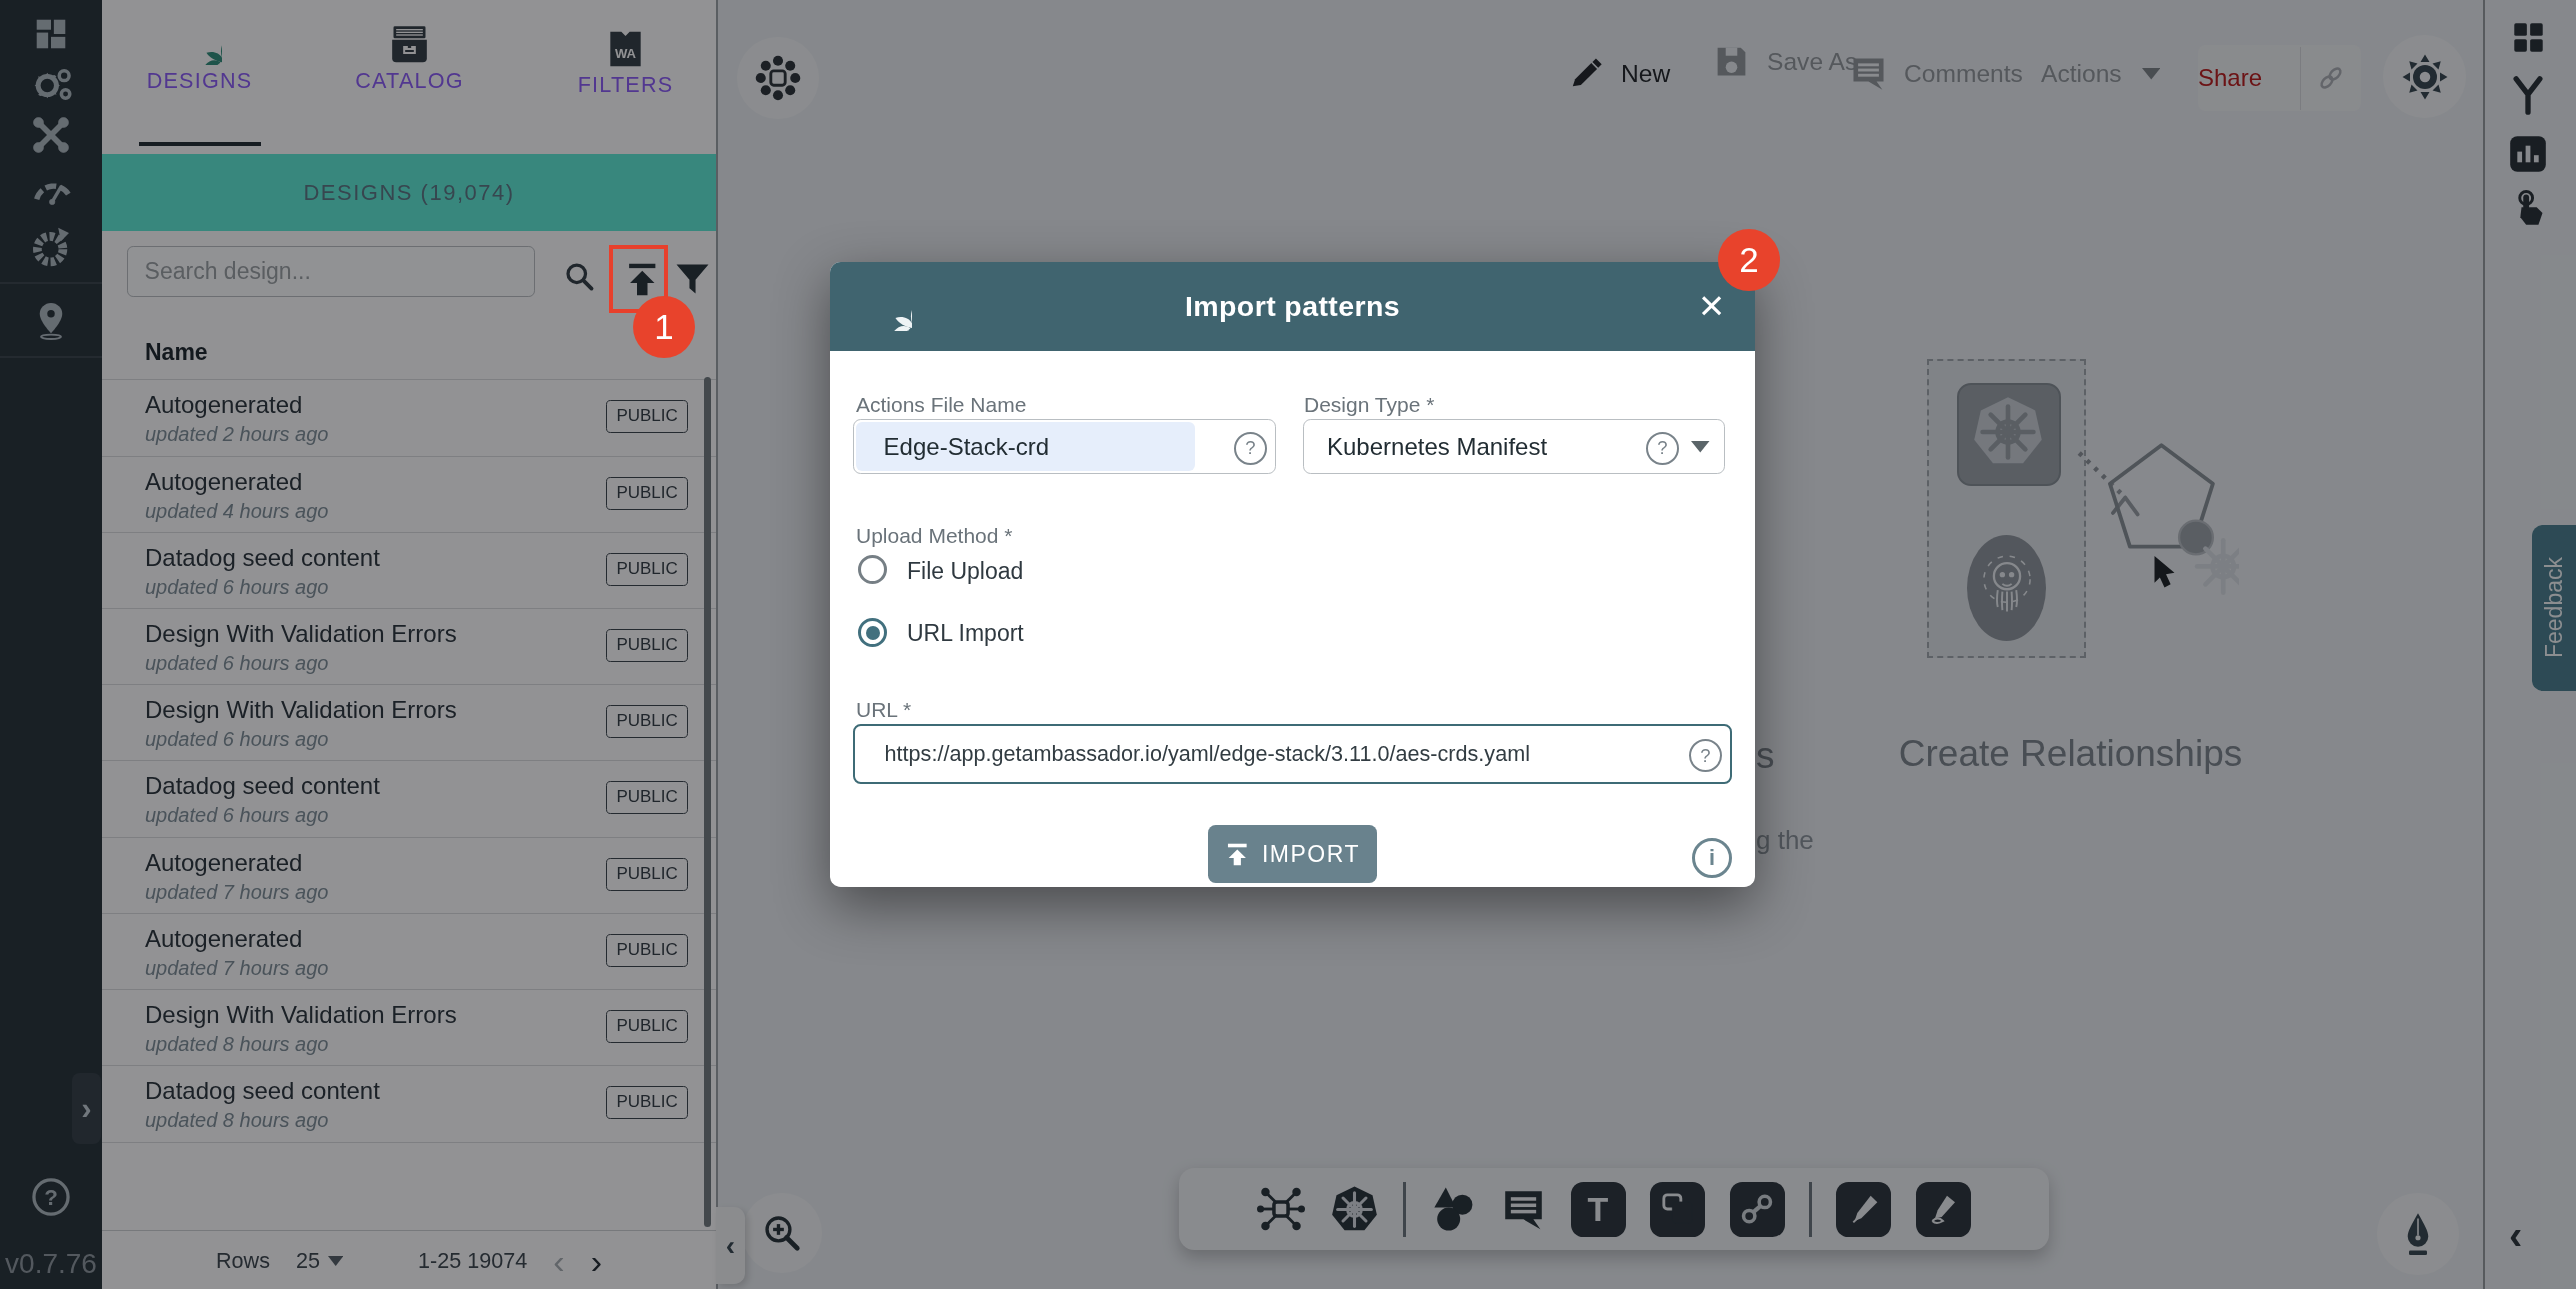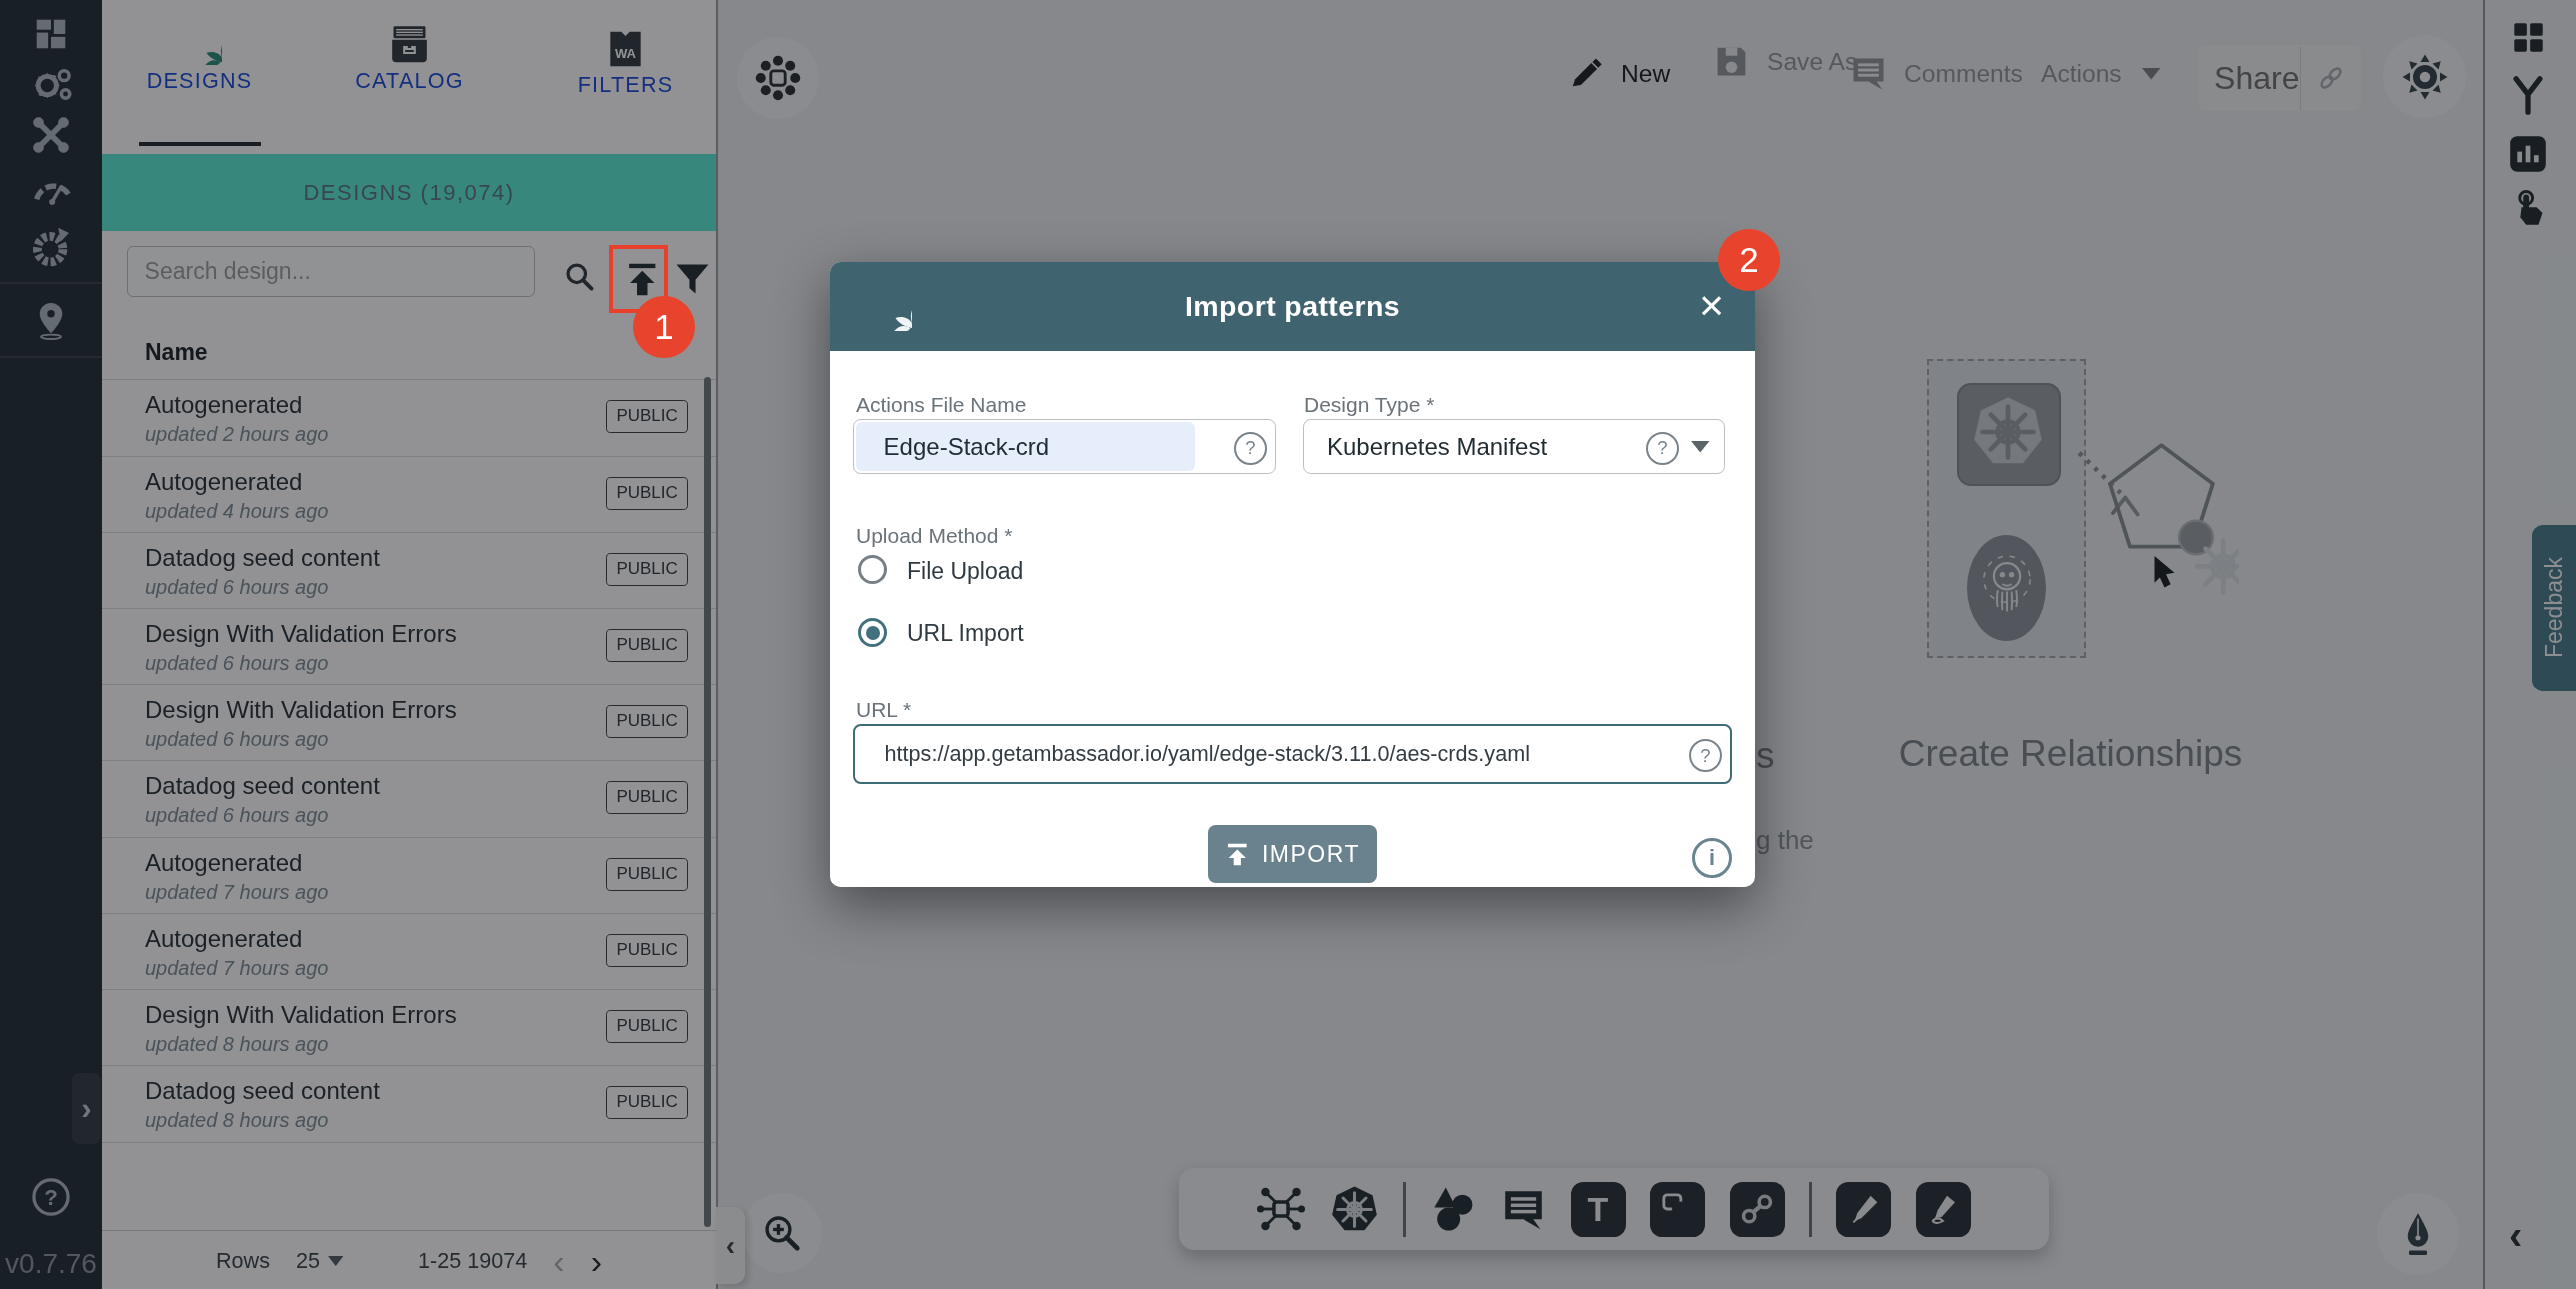--- a/index.html
+++ b/index.html
@@ -12,21 +12,21 @@
   .side-ic{position:absolute;left:0;width:102px;display:flex;justify-content:center;color:#aeb9bf;cursor:pointer;}
   .side-div{position:absolute;left:0;width:102px;height:1.5px;background:#39444b;}
   .side-tab{position:absolute;left:72px;top:1073px;width:29px;height:71px;background:#343f46;
             border-radius:7.7px;display:flex;align-items:center;justify-content:center;
             color:#c3ced4;font-size:31px;font-weight:bold;}
   .version{position:absolute;left:0;top:1248px;width:102px;text-align:center;color:#8d979d;font-size:28px;}
   
   .panel{position:absolute;left:102px;top:0;width:616px;height:1290px;background:#fdfdfd;
          border-right:2.3px solid #9aa0a4;box-sizing:border-box;z-index:2;}
   .tab{position:absolute;text-align:center;cursor:pointer;}
-  .tab-label{font-size:21.6px;letter-spacing:1.2px;color:#1d4ed8;}
+  .tab-label{font-size:21.6px;letter-spacing:1.2px;color:#8b5cf6;}
   .tab-underline{position:absolute;left:37px;top:142px;width:122px;height:3.8px;background:#222d33;}
   .band{position:absolute;left:0;top:154px;width:100%;height:77px;background:#5eead4;
         display:flex;align-items:center;justify-content:center;color:#5b7683;
         font-size:22px;letter-spacing:1.5px;}
   .search-row{position:absolute;left:0;top:231px;width:100%;height:85px;background:#fdfdfd;}
   .search-input{position:absolute;left:24.6px;top:15.4px;width:408px;height:51px;border:1.5px solid #b9bec1;
         border-radius:6.2px;font-size:23px;padding:0 17px;color:#2b353b;background:#fcfdfd;
         font-family:"Liberation Sans",sans-serif;box-sizing:border-box;outline:none;}
   .search-input::placeholder{color:#9aa0a3;}
   .col-header{position:absolute;left:43px;top:339px;font-size:23px;font-weight:bold;color:#1c262c;}
@@ -365,21 +365,21 @@
     </svg>
   <span class="tb-label">Comments</span>
 </div>
 <div class="flex abs" style="left:2041px;top:60px;gap:20px">
   <span class="tb-label">Actions</span>
   <svg width="18.5" height="12.3" viewBox="0 0 24 16">
       <polygon points="0,0 24,0 12,15" fill="#7c8286"></polygon>
     </svg>
 </div>
 <div class="share-btn">
-  <span style="flex:1;text-align:right;color:#737373;font-size:32px">Share</span>
+  <span style="flex:1;text-align:left;color:#b91c1c;font-size:24px">Share</span>
   <span style="width:1.5px;height:63px;background:#d4d7d9"></span>
   <span style="width:60px;display:flex;justify-content:center">
     <svg width="32" height="32" viewBox="0 0 64 64" fill="none" stroke="#a9aeb2" stroke-width="5">
       <ellipse cx="24" cy="40" rx="13" ry="8" transform="rotate(-45 24 40)"></ellipse>
       <ellipse cx="40" cy="24" rx="13" ry="8" transform="rotate(-45 40 24)"></ellipse>
     </svg>
   </span>
 </div>
 <div class="circle-btn" style="left:2383px;top:35px;width:83px;height:83px">
   <svg width="48" height="48" viewBox="0 0 64 64">

